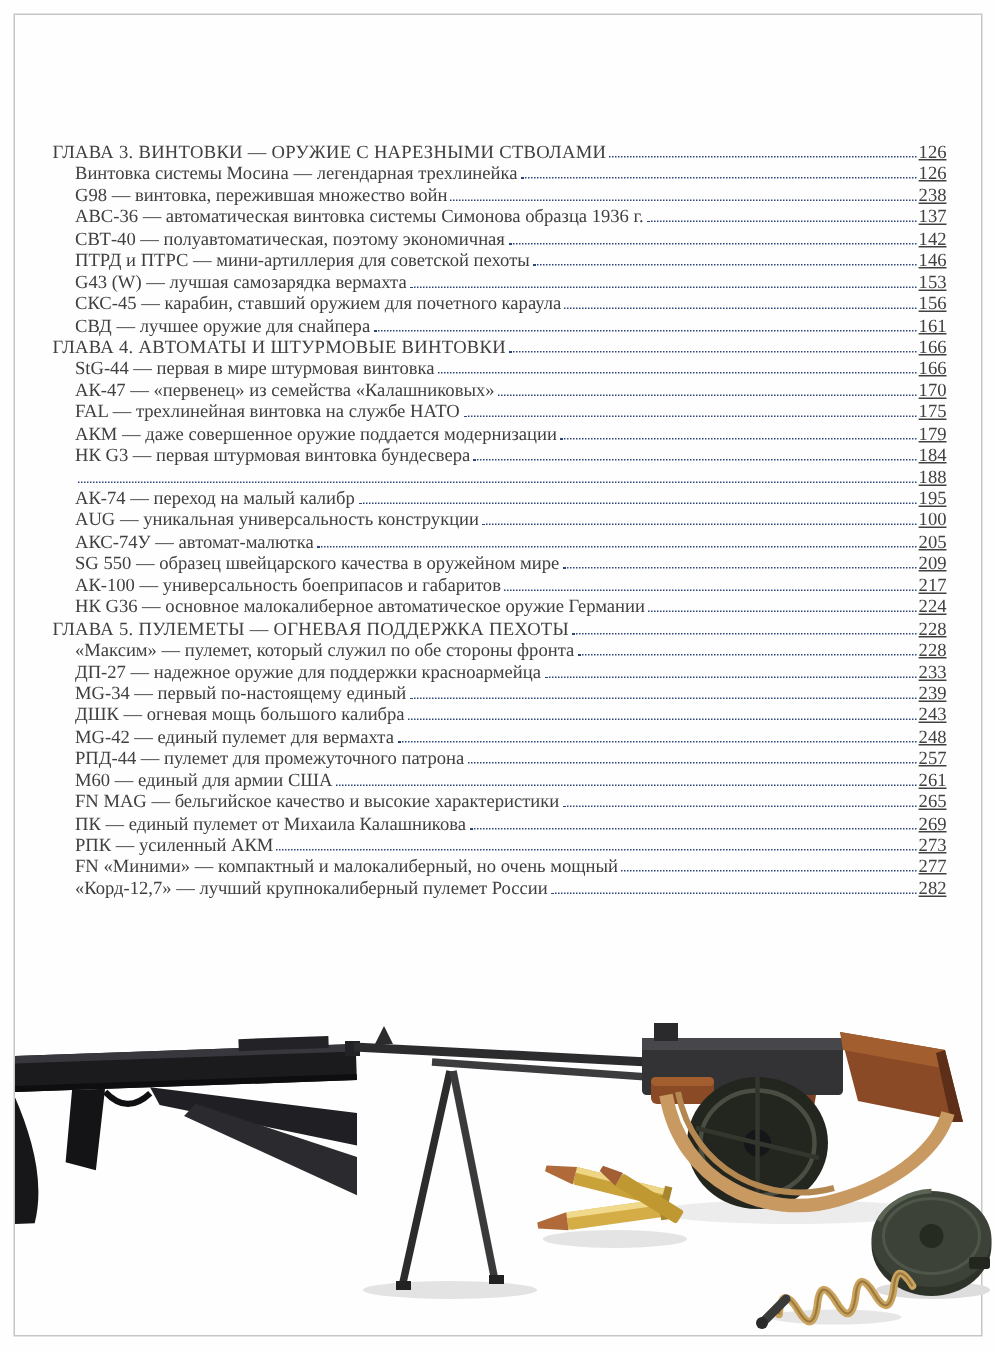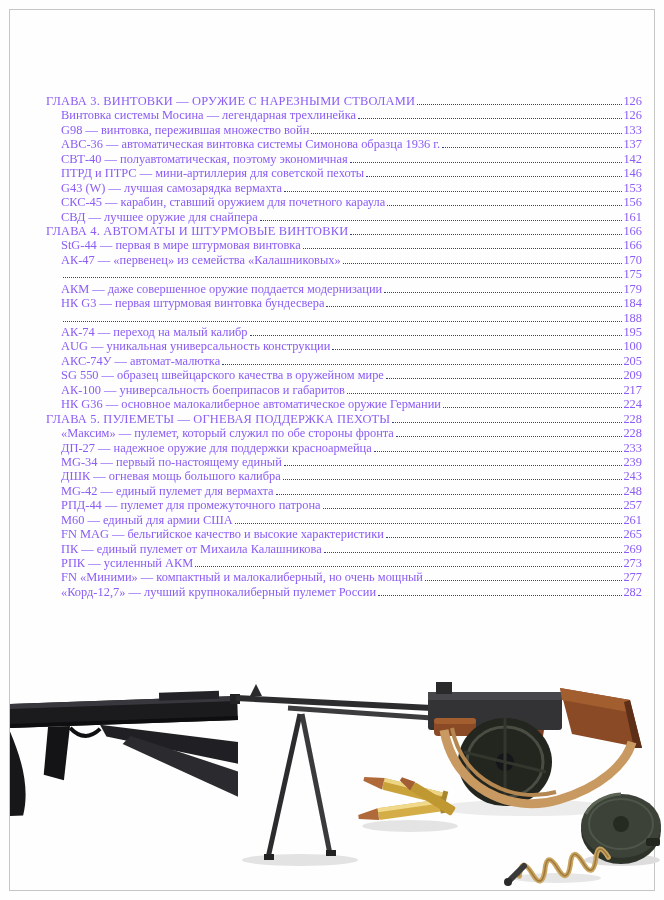--- a/index.html
+++ b/index.html
@@ -1,26 +1,26 @@
 <!DOCTYPE html>
 <html lang="ru"><head>
 <meta charset="utf-8">
 <style>
   * { margin:0; padding:0; box-sizing:border-box; }
   html,body { width:664px; height:900px; }
   body { background:#ffffff; font-family:"Liberation Serif", serif; }
   .page { position:relative; width:664px; height:900px; background:#fefefe; overflow:hidden; }
   .frame { position:absolute; left:9px; top:9px; right:9px; bottom:9px; border:1px solid #c6c6c6; pointer-events:none; }
-  .toc { position:absolute; left:46px; top:94px; width:596px; color:#8b5cf6; }
+  .toc { position:absolute; left:35px; top:94px; width:596px; color:#404040; }
   .toc-row { display:flex; align-items:baseline; font-size:12.4px; line-height:14.45px; height:14.45px; white-space:nowrap; }
   .toc-row.item { padding-left:15px; }
   .toc-row.chapter .label { letter-spacing:0.2px; }
   .toc-row .label { flex:0 0 auto; overflow:hidden; max-width:540px; }
   .toc-row .leader { flex:1 1 auto; border-bottom:1.7px dotted #2d4578; margin:0 1px 3px 2px; min-width:8px; }
-  .toc-row .page-num { flex:0 0 auto; }
+  .toc-row .page-num { flex:0 0 auto;text-decoration:underline; }
   .photos { position:absolute; left:0; top:0; width:664px; height:900px; pointer-events:none; }
   .photos svg { position:absolute; }
 </style>
 </head>
 <body>
 
 <div class="page">
   <div class="frame"></div>
 
   <div class="toc" id="toc">
@@ -30,21 +30,21 @@
         <span class="page-num">126</span>
       </div>
       <div class="toc-row item">
         <span class="label">Винтовка системы Мосина — легендарная трехлинейка</span>
         <span class="leader"></span>
         <span class="page-num">126</span>
       </div>
       <div class="toc-row item">
         <span class="label">G98 — винтовка, пережившая множество войн</span>
         <span class="leader"></span>
-        <span class="page-num">133</span>
+        <span class="page-num">238</span>
       </div>
       <div class="toc-row item">
         <span class="label">АВС-36 — автоматическая винтовка системы Симонова образца 1936 г.</span>
         <span class="leader"></span>
         <span class="page-num">137</span>
       </div>
       <div class="toc-row item">
         <span class="label">СВТ-40 — полуавтоматическая, поэтому экономичная</span>
         <span class="leader"></span>
         <span class="page-num">142</span>
@@ -78,20 +78,21 @@
         <span class="label">StG-44 — первая в мире штурмовая винтовка</span>
         <span class="leader"></span>
         <span class="page-num">166</span>
       </div>
       <div class="toc-row item">
         <span class="label">АК-47 — «первенец» из семейства «Калашниковых»</span>
         <span class="leader"></span>
         <span class="page-num">170</span>
       </div>
       <div class="toc-row item">
+        <span class="label">FAL — трехлинейная винтовка на службе НАТО</span>
         <span class="leader"></span>
         <span class="page-num">175</span>
       </div>
       <div class="toc-row item">
         <span class="label">АКМ — даже совершенное оружие поддается модернизации</span>
         <span class="leader"></span>
         <span class="page-num">179</span>
       </div>
       <div class="toc-row item">
         <span class="label">НК G3 — первая штурмовая винтовка бундесвера</span>

